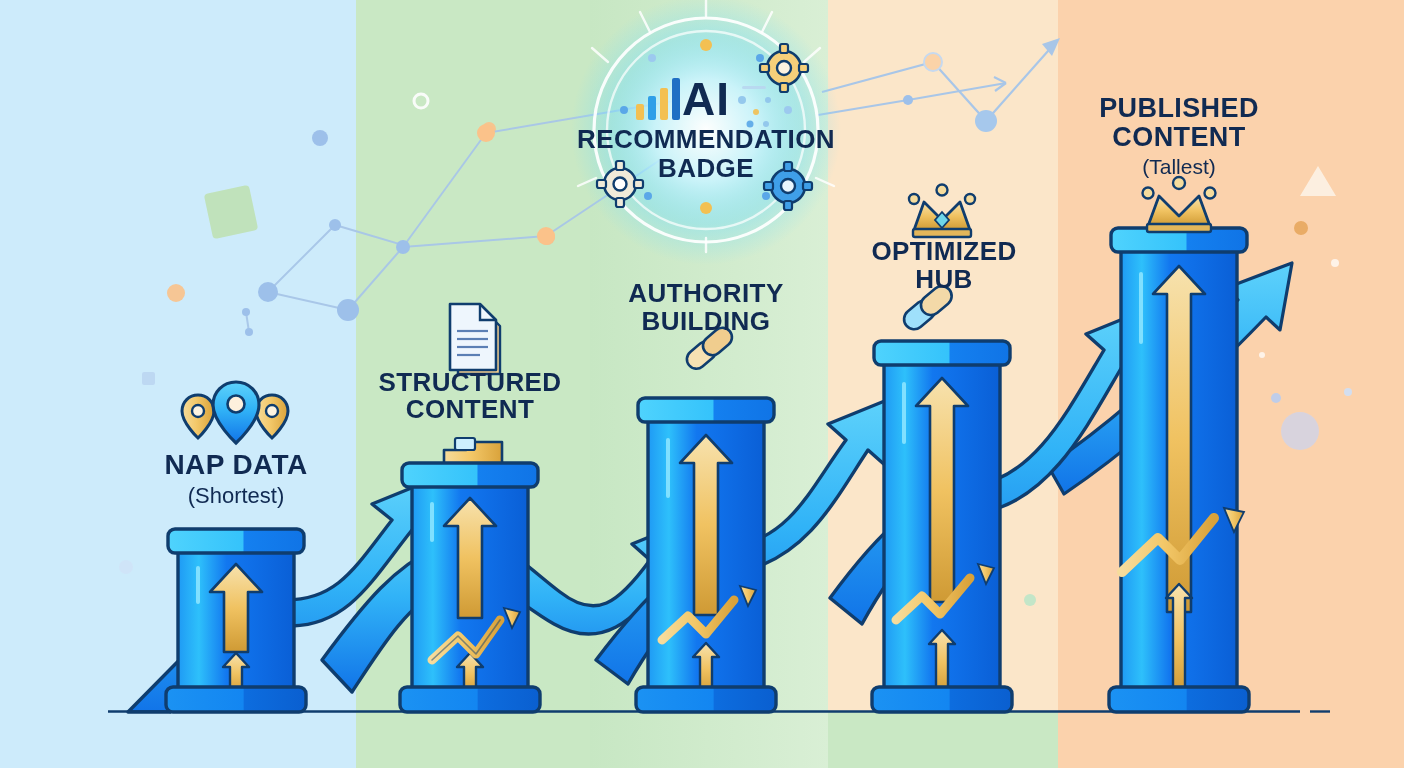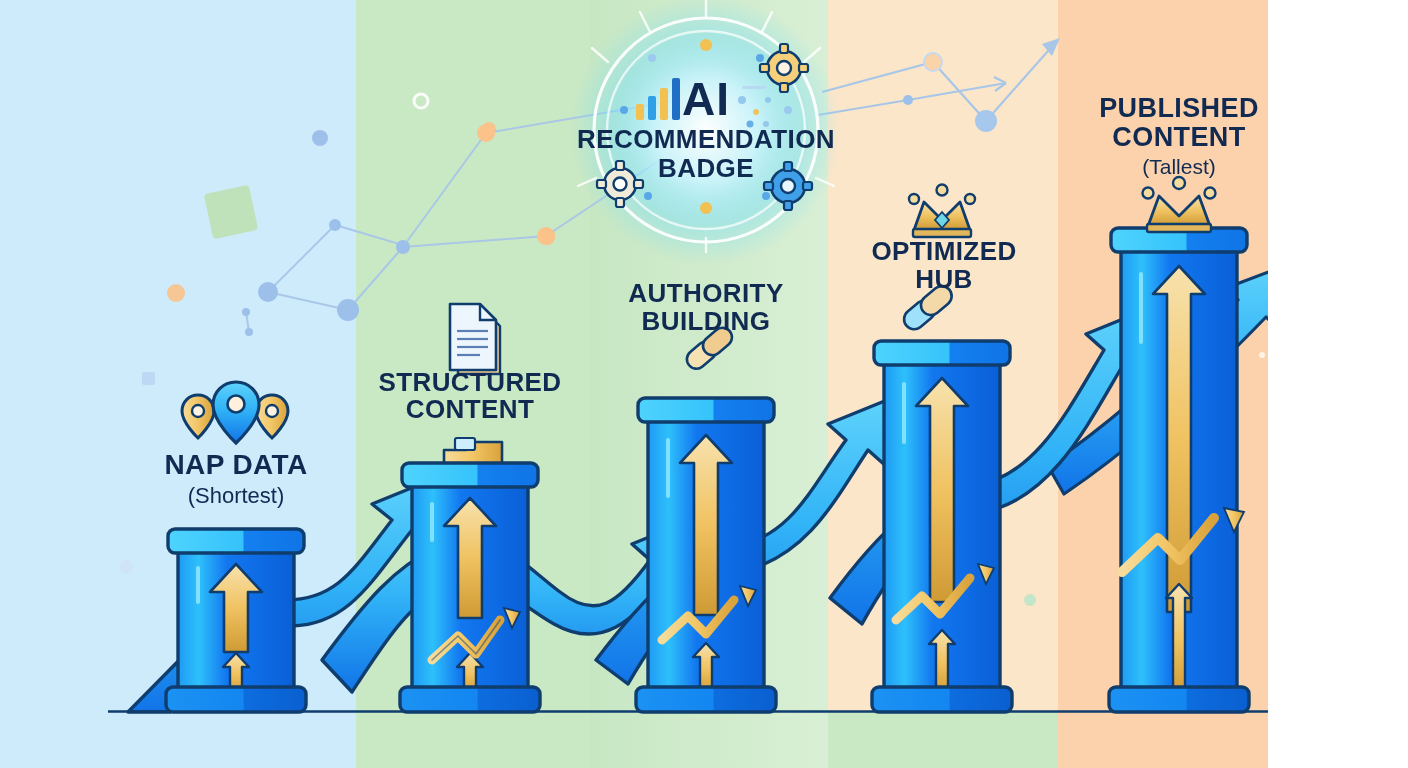--- a/index.html
+++ b/index.html
@@ -1,17 +1,17 @@
 <!DOCTYPE html>
 <html><head>
 <meta charset="utf-8">
 <style>
   html,body{margin:0;padding:0;background:#fff;}
   body{font-family:"Liberation Sans","DejaVu Sans",sans-serif;}
-  #stage{position:relative;width:1268px;height:768px;overflow:hidden;}
+  #stage{position:relative;width:1404px;height:768px;overflow:hidden;}
   #stage svg{display:block;}
 </style>
 </head>
 <body>
 
 <div id="stage">
   <svg id="art" width="1408" height="768" viewBox="0 0 1408 768" xmlns="http://www.w3.org/2000/svg">
     <defs>
       <linearGradient id="gPillar" x1="0" y1="0" x2="1" y2="0">
         <stop offset="0%" stop-color="#1f9af4"></stop>

